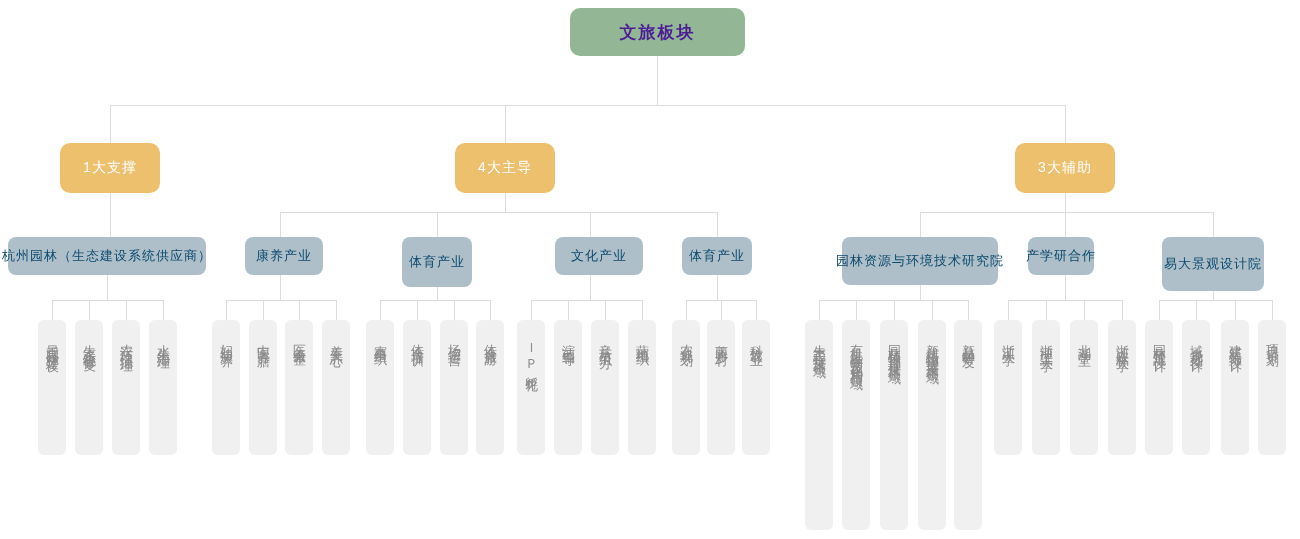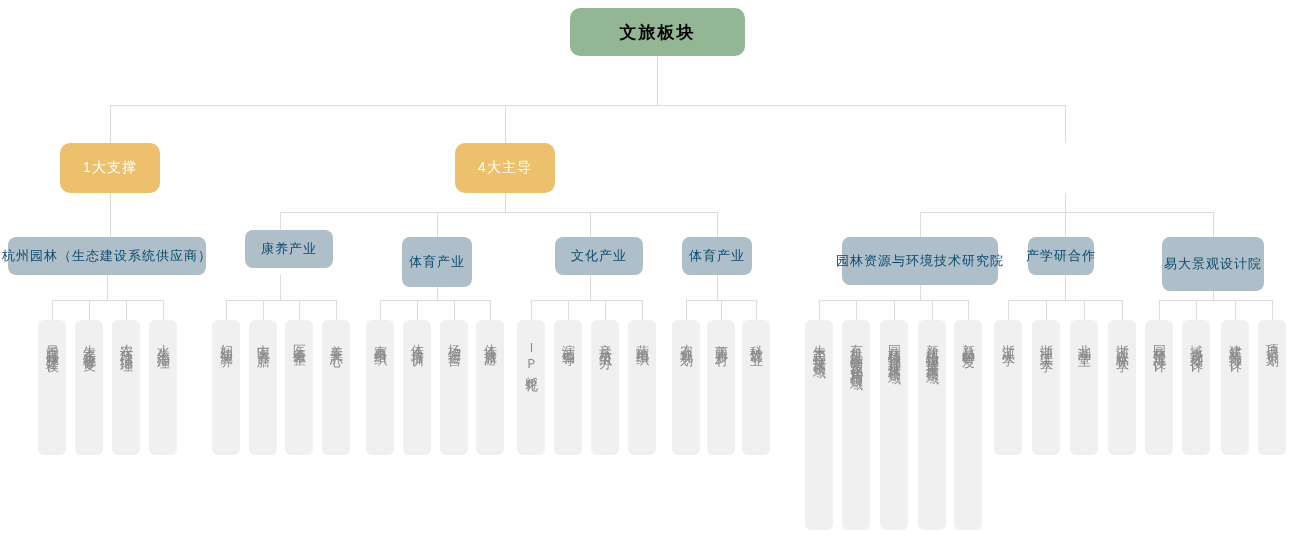--- a/index.html
+++ b/index.html
@@ -1,21 +1,21 @@
 <!DOCTYPE html>
 <html style="--root-bg: #93b794; --branch-bg: #edc06e; --group-bg: #aebfc9; --item-bg: #f0f0f0; --item-fg: #8a8a8a; --line: #dcdcdc;"><head>
 <meta charset="utf-8">
 <style>
   html,body{margin:0;padding:0;background:#ffffff;}
   body{font-family:"Liberation Sans","DejaVu Sans",sans-serif;}
   #canvas{position:relative;width:1300px;height:539px;background:#ffffff;overflow:hidden;}
   #wires{position:absolute;left:0;top:0;width:1300px;height:539px;}
   #wires path{stroke:var(--line,#dcdcdc);stroke-width:1;fill:none;shape-rendering:crispEdges;}
   .node{position:absolute;box-sizing:border-box;display:flex;align-items:center;justify-content:center;white-space:nowrap;}
-  .root{background:var(--root-bg,#93b794);color:#000000;font-size:17px;font-weight:bold;border-radius:10px;letter-spacing:2px;}
+  .root{background:var(--root-bg,#93b794);color:#4c1d95;font-size:17px;font-weight:bold;border-radius:10px;letter-spacing:2px;}
   .branch{background:var(--branch-bg,#edc06e);color:#ffffff;font-size:14px;border-radius:10px;letter-spacing:1px;}
   .group{background:var(--group-bg,#aebfc9);color:#0c4a6e;font-size:13px;border-radius:8px;letter-spacing:1px;}
   .item{
     position:absolute;box-sizing:border-box;width:28px;
     background:var(--item-bg,#f0f0f0);color:var(--item-fg,#8a8a8a);
     border-radius:6px;font-size:13px;
     writing-mode:vertical-rl;text-orientation:upright;letter-spacing:3px;
     display:flex;justify-content:flex-start;align-items:center;
     padding-top:14px;
   }
@@ -39,23 +39,24 @@
     <path d="M717 275 V300 M686 300 H756 M686 300 V320 M721 300 V320 M756 300 V320"></path>
     <path d="M920 275 V300 M819 300 H968 M819 300 V320 M856 300 V320 M894 300 V320 M932 300 V320 M968 300 V320"></path>
     <path d="M1065 275 V300 M1008 300 H1122 M1008 300 V320 M1046 300 V320 M1084 300 V320 M1122 300 V320"></path>
     <path d="M1213 275 V300 M1159 300 H1272 M1159 300 V320 M1196 300 V320 M1235 300 V320 M1272 300 V320"></path>
   </svg>
 
   <div class="node root" style="left:570px;top:8px;width:175px;height:48px">文旅板块</div>
 
   <div class="node branch" style="left:60px;top:143px;width:100px;height:50px">1大支撑</div>
   <div class="node branch" style="left:455px;top:143px;width:100px;height:50px">4大主导</div>
+  <div class="node branch" style="left:1015px;top:143px;width:100px;height:50px">3大辅助</div>
 
   <div class="node group" style="left:8px;top:237px;width:198px;height:38px">杭州园林（生态建设系统供应商）</div>
-  <div class="node group" style="left:245px;top:230px;width:88px;height:38px">康养产业</div>
+  <div class="node group" style="left:245px;top:237px;width:78px;height:38px">康养产业</div>
   <div class="node group" style="left:402px;top:237px;width:70px;height:50px">体育产业</div>
   <div class="node group" style="left:555px;top:237px;width:88px;height:38px">文化产业</div>
   <div class="node group" style="left:682px;top:237px;width:70px;height:38px">体育产业</div>
   <div class="node group" style="left:842px;top:237px;width:156px;height:48px">园林资源与环境技术研究院</div>
   <div class="node group" style="left:1028px;top:237px;width:66px;height:38px">产学研合作</div>
   <div class="node group" style="left:1162px;top:237px;width:102px;height:54px">易大景观设计院</div>
 
   <div class="item h-std" style="left:38px">景观园林建设</div>
   <div class="item h-std" style="left:75px">生态系统修复</div>
   <div class="item h-std" style="left:112px">农污环境治理</div>

